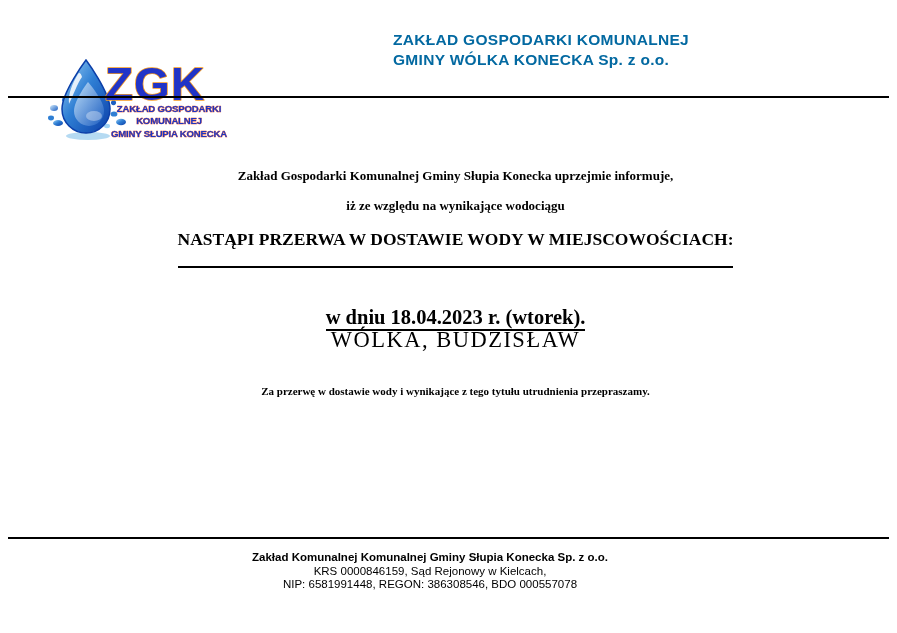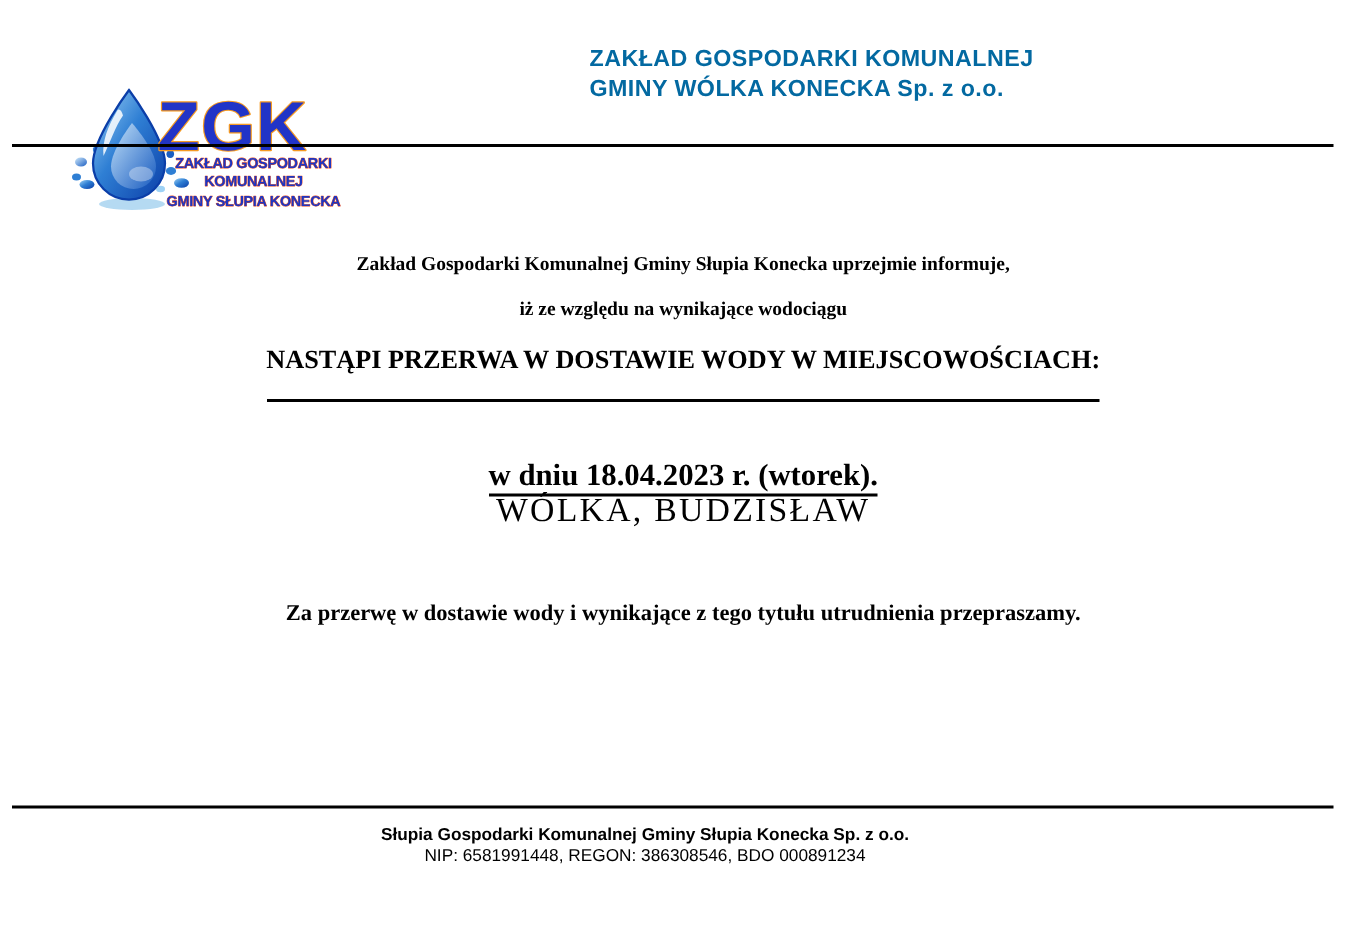--- a/index.html
+++ b/index.html
@@ -27,21 +27,21 @@
     color:#000;white-space:nowrap;
   }
   .intro{font-size:13px;font-weight:bold;}
   .intro-1{top:168px;}
   .intro-2{top:198px;}
   .alert-line{top:229px;font-size:17.5px;font-weight:bold;}
   .alert-line .u{border-bottom:2px solid #000;padding-bottom:17px;}
   .locations{top:282px;font-size:22.5px;font-weight:normal;letter-spacing:1.5px;margin-top:45px;}
   .date-line{top:306px;font-size:20.5px;font-weight:bold;}
   .date-line .u{border-bottom:2px solid #000;padding-bottom:1px;}
-  .apology{top:401px;font-size:15px;font-weight:bold;}
+  .apology{top:385px;font-size:11px;font-weight:bold;}
 
   
   .footer-block{
     left:0;top:551px;width:860px;text-align:center;
     font-size:11.5px;line-height:13.6px;color:#000;
   }
   .footer-block .co{font-weight:bold;}
 
   
   .zgk-acronym{
@@ -121,17 +121,18 @@
 
   <div class="abs notice-line date-line">
     <span class="u">w dniu 18.04.2023 r. (wtorek).</span>
   </div>
 
   <div class="abs notice-line apology">Za przerwę w dostawie wody i wynikające z tego tytułu utrudnienia przepraszamy.</div>
 
   <div class="abs rule rule-bottom"></div>
 
   <div class="abs footer-block">
-    <div class="co">Słupia Gospodarki Komunalnej Gminy Słupia Konecka Sp. z o.o.</div>
-    <div>NIP: 6581991448, REGON: 386308546, BDO 000891234</div>
+    <div class="co">Zakład Komunalnej Komunalnej Gminy Słupia Konecka Sp. z o.o.</div>
+    <div>KRS 0000846159, Sąd Rejonowy w Kielcach,</div>
+    <div>NIP: 6581991448, REGON: 386308546, BDO 000557078</div>
   </div>
 
 </div>
 
 </body></html>

